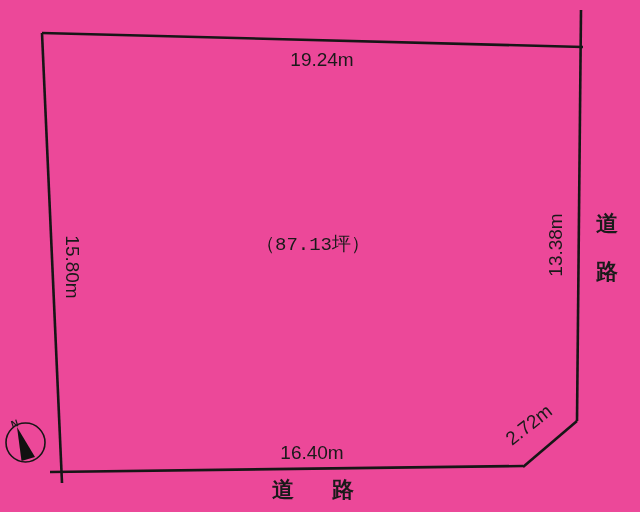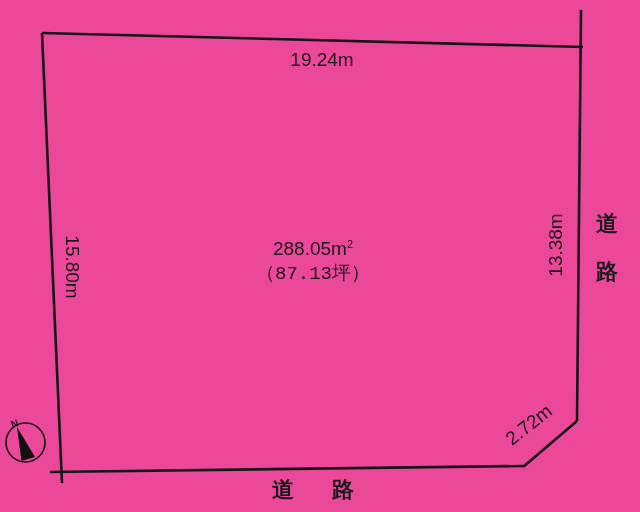--- a/index.html
+++ b/index.html
@@ -114,25 +114,23 @@
   </svg>
 
   <div class="label dim-top">19.24m</div>
 
   <div class="label dim-left">15.80m</div>
 
   <div class="label dim-right">13.38m</div>
 
   <div class="label dim-corner">2.72m</div>
 
+  <div class="label dim-bottom">16.40m</div>
 
   <div class="area-block">
-    <div class="area-line1">
-      <span>288.05</span><span>m</span><sup>2</sup>
-    </div>
     <div class="area-line2">（87.13坪）</div>
   </div>
 
   <div class="road-right">
     <span>道</span>
     <span>路</span>
   </div>
 
   <div class="road-bottom">
     <span>道</span>

